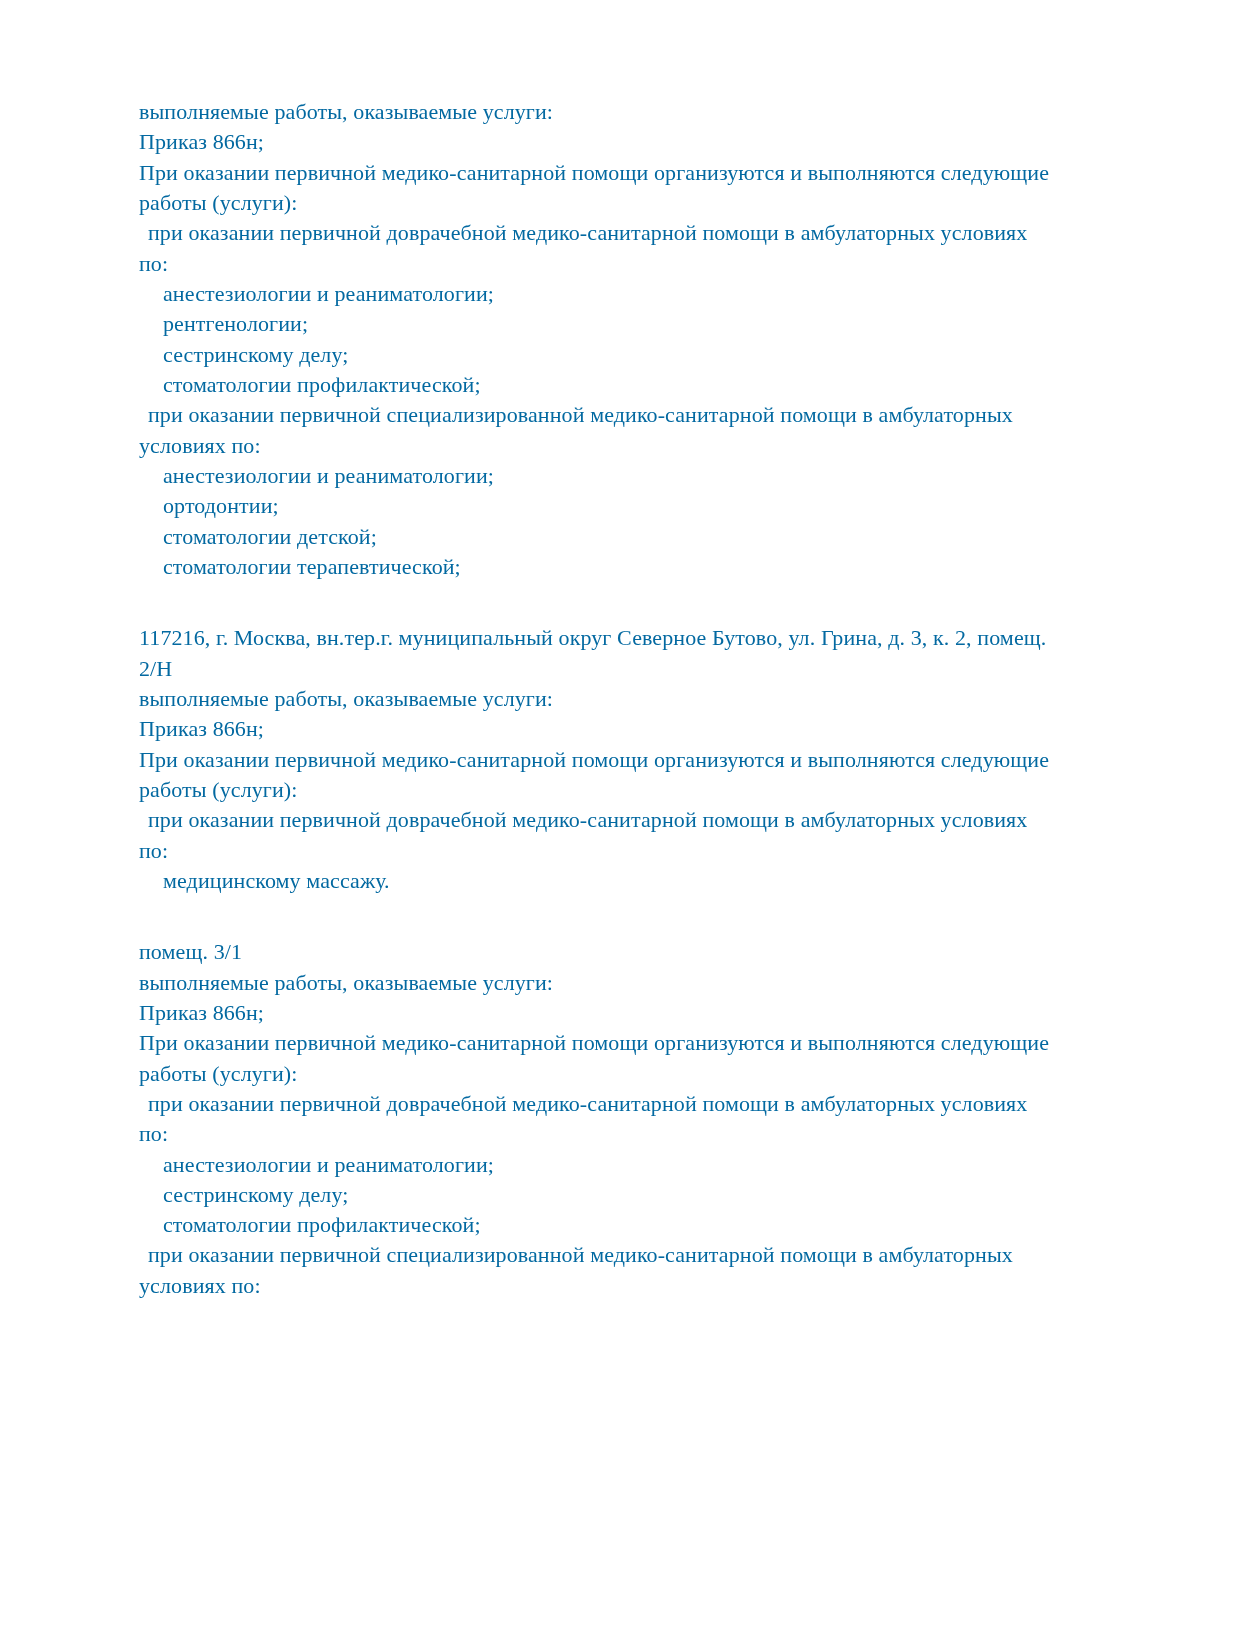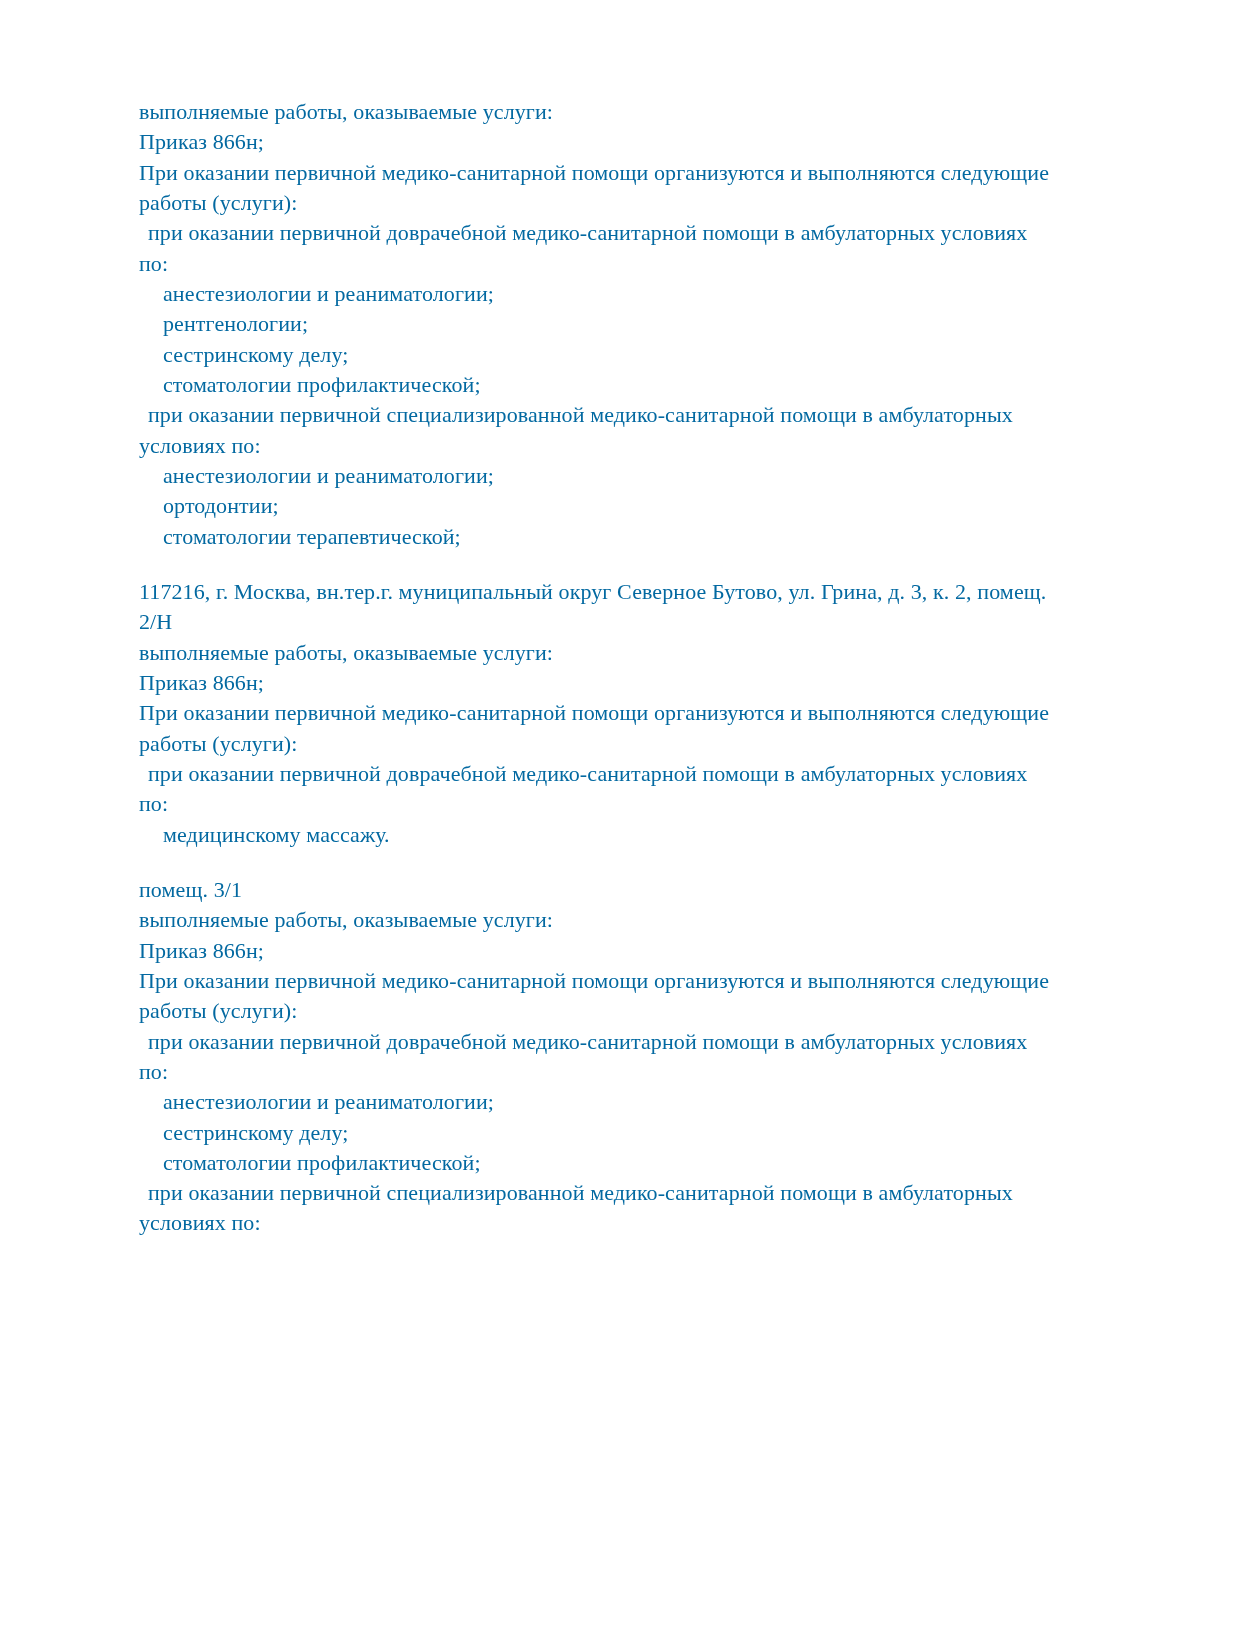--- a/index.html
+++ b/index.html
@@ -15,21 +15,21 @@
   }
   .doc-page {
     position: absolute;
     left: 139px;
     top: 97px;
     width: 1062px;
     color: #0369a1;
     font-family: "Liberation Serif", "DejaVu Serif", serif;
   }
   .section + .section {
-    margin-top: 25px; 
+    margin-top: 41px; 
   }
   .line {
     font-size: 22px;
     line-height: 30.33px;
     min-height: 30.33px;
     white-space: pre;
     letter-spacing: 0.1px;
   }
   .indent-1 { padding-left: 9px; }
   .indent-2 { padding-left: 24px; }
@@ -46,20 +46,21 @@
       <div class="line indent-1">при оказании первичной доврачебной медико-санитарной помощи в амбулаторных условиях</div>
       <div class="line">по:</div>
       <div class="line indent-2">анестезиологии и реаниматологии;</div>
       <div class="line indent-2">рентгенологии;</div>
       <div class="line indent-2">сестринскому делу;</div>
       <div class="line indent-2">стоматологии профилактической;</div>
       <div class="line indent-1">при оказании первичной специализированной медико-санитарной помощи в амбулаторных</div>
       <div class="line">условиях по:</div>
       <div class="line indent-2">анестезиологии и реаниматологии;</div>
       <div class="line indent-2">ортодонтии;</div>
+      <div class="line indent-2">стоматологии детской;</div>
       <div class="line indent-2">стоматологии терапевтической;</div>
     </div>
     <div class="section">
       <div class="line">117216, г. Москва, вн.тер.г. муниципальный округ Северное Бутово, ул. Грина, д. 3, к. 2, помещ.</div>
       <div class="line">2/Н</div>
       <div class="line">выполняемые работы, оказываемые услуги:</div>
       <div class="line">Приказ 866н;</div>
       <div class="line">При оказании первичной медико-санитарной помощи организуются и выполняются следующие</div>
       <div class="line">работы (услуги):</div>
       <div class="line indent-1">при оказании первичной доврачебной медико-санитарной помощи в амбулаторных условиях</div>

